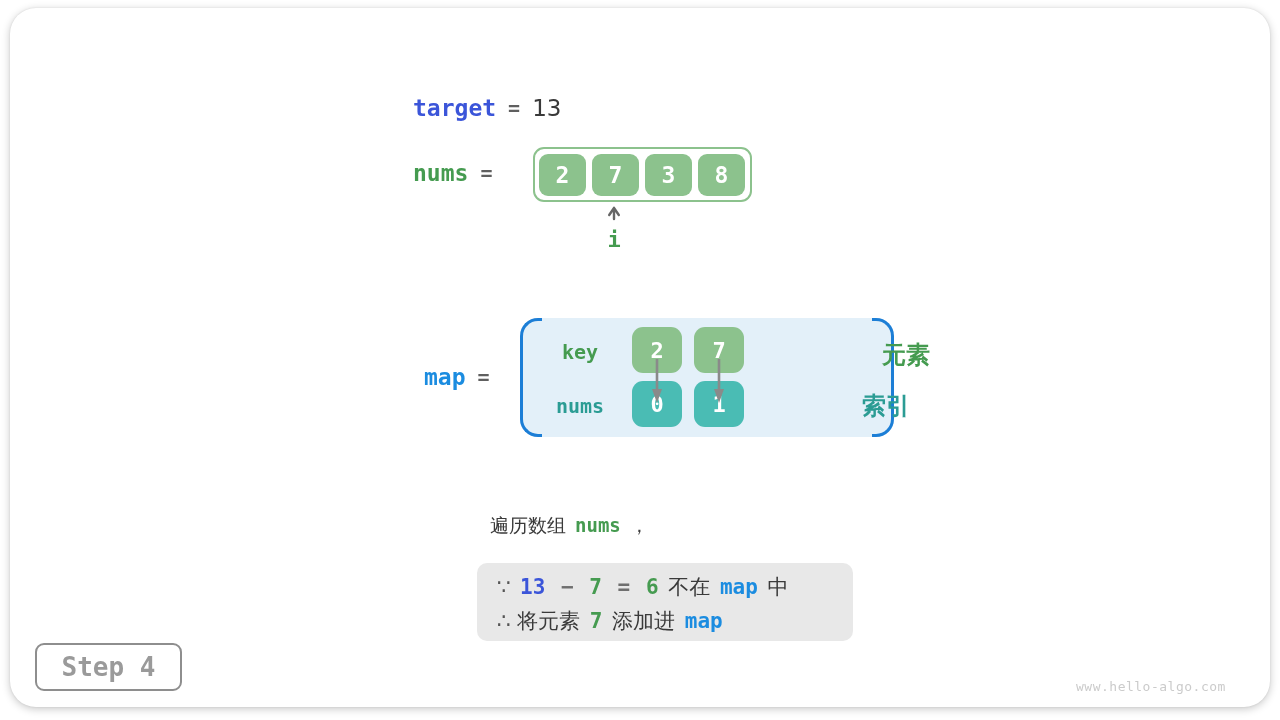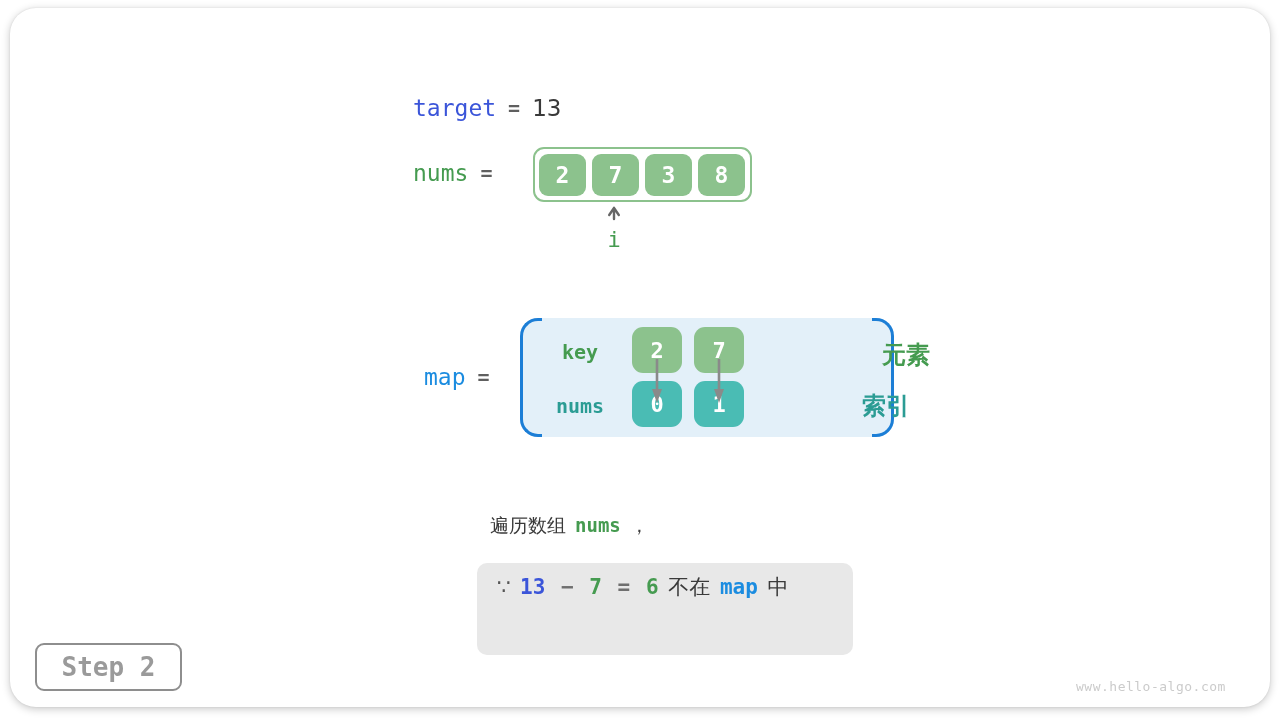--- a/index.html
+++ b/index.html
@@ -12,21 +12,21 @@
   }
   .card {
     position: absolute;
     left: 10px; top: 8px;
     width: 1260px; height: 699px;
     background: #ffffff;
     border-radius: 26px;
     box-shadow: 0 2px 8px rgba(0,0,0,0.22), 0 0 2px rgba(0,0,0,0.10);
   }
   .abs { position: absolute; }
-  .code { font-family: "DejaVu Sans Mono", "Liberation Mono", monospace; font-weight: normal; }
+  .code { font-family: "DejaVu Sans Mono", "Liberation Mono", monospace; font-weight: bold; }
 
   
   .var-line { font-size: 23px; display: flex; align-items: center; gap: 12px; }
   .tok-royal  { color: var(--royal-blue); }
   .tok-green  { color: var(--green-text); }
   .tok-blue   { color: var(--bright-blue); }
   .tok-eq     { color: #5f5f5f; font-family: "DejaVu Sans Mono", monospace; font-weight: bold; font-size: 20px; }
   .tok-plain  { color: #3a3a3a; }
 
   
@@ -92,21 +92,21 @@
   .kv-arrow-1 { left: 193px; }
 
   .side-label { font-size: 24px; font-weight: bold; }
   .element-side { left: 862px; top: 339px; color: var(--green-text); margin-left: 20px; }
   .index-side   { left: 862px; top: 390px; color: var(--teal-text); }
 
   
   .caption { left: 490px; top: 513px; font-size: 19px; white-space: nowrap; }
   .note-box {
     left: 477px; top: 563px;
-    width: 376px; height: 92px;
+    width: 376px; height: 78px;
     background: var(--note-bg);
     border-radius: 10px;
     padding: 7px 12px 0 20px;
   }
   .note-line { font-size: 21px; line-height: 34px; white-space: nowrap; }
 
   .seg { display: inline; }
   .seg-plain { color: #3a3a3a; }
   .seg-sym   { color: #555555; }
   .seg-op    { color: #6f6f6f; font-family: "DejaVu Sans Mono", monospace; font-weight: bold; }
@@ -187,17 +187,18 @@
   </svg>
 </div>
 
 <div class="abs side-label element-side">元素</div>
 <div class="abs side-label index-side">索引</div>
 
 <div class="abs caption"><span class="seg seg-plain">遍历数组 </span><span class="seg seg-code-green">nums</span><span class="seg seg-plain"> ，</span></div>
 
 <div class="abs note-box">
   <div class="note-line"><span class="seg seg-sym">∵ </span><span class="seg seg-code-royal">13</span><span class="seg seg-op"> − </span><span class="seg seg-code-green">7</span><span class="seg seg-op"> = </span><span class="seg seg-code-green">6</span><span class="seg seg-plain"> 不在 </span><span class="seg seg-code-blue">map</span><span class="seg seg-plain"> 中</span></div>
-</div>
-
-<div class="abs step-badge">Step 2</div>
+  <div class="note-line"><span class="seg seg-sym">∴ </span><span class="seg seg-plain">将元素 </span><span class="seg seg-code-green">7</span><span class="seg seg-plain"> 添加进 </span><span class="seg seg-code-blue">map</span></div>
+</div>
+
+<div class="abs step-badge">Step 4</div>
 
 <div class="abs watermark">www.hello-algo.com</div>
 
 </body></html>

